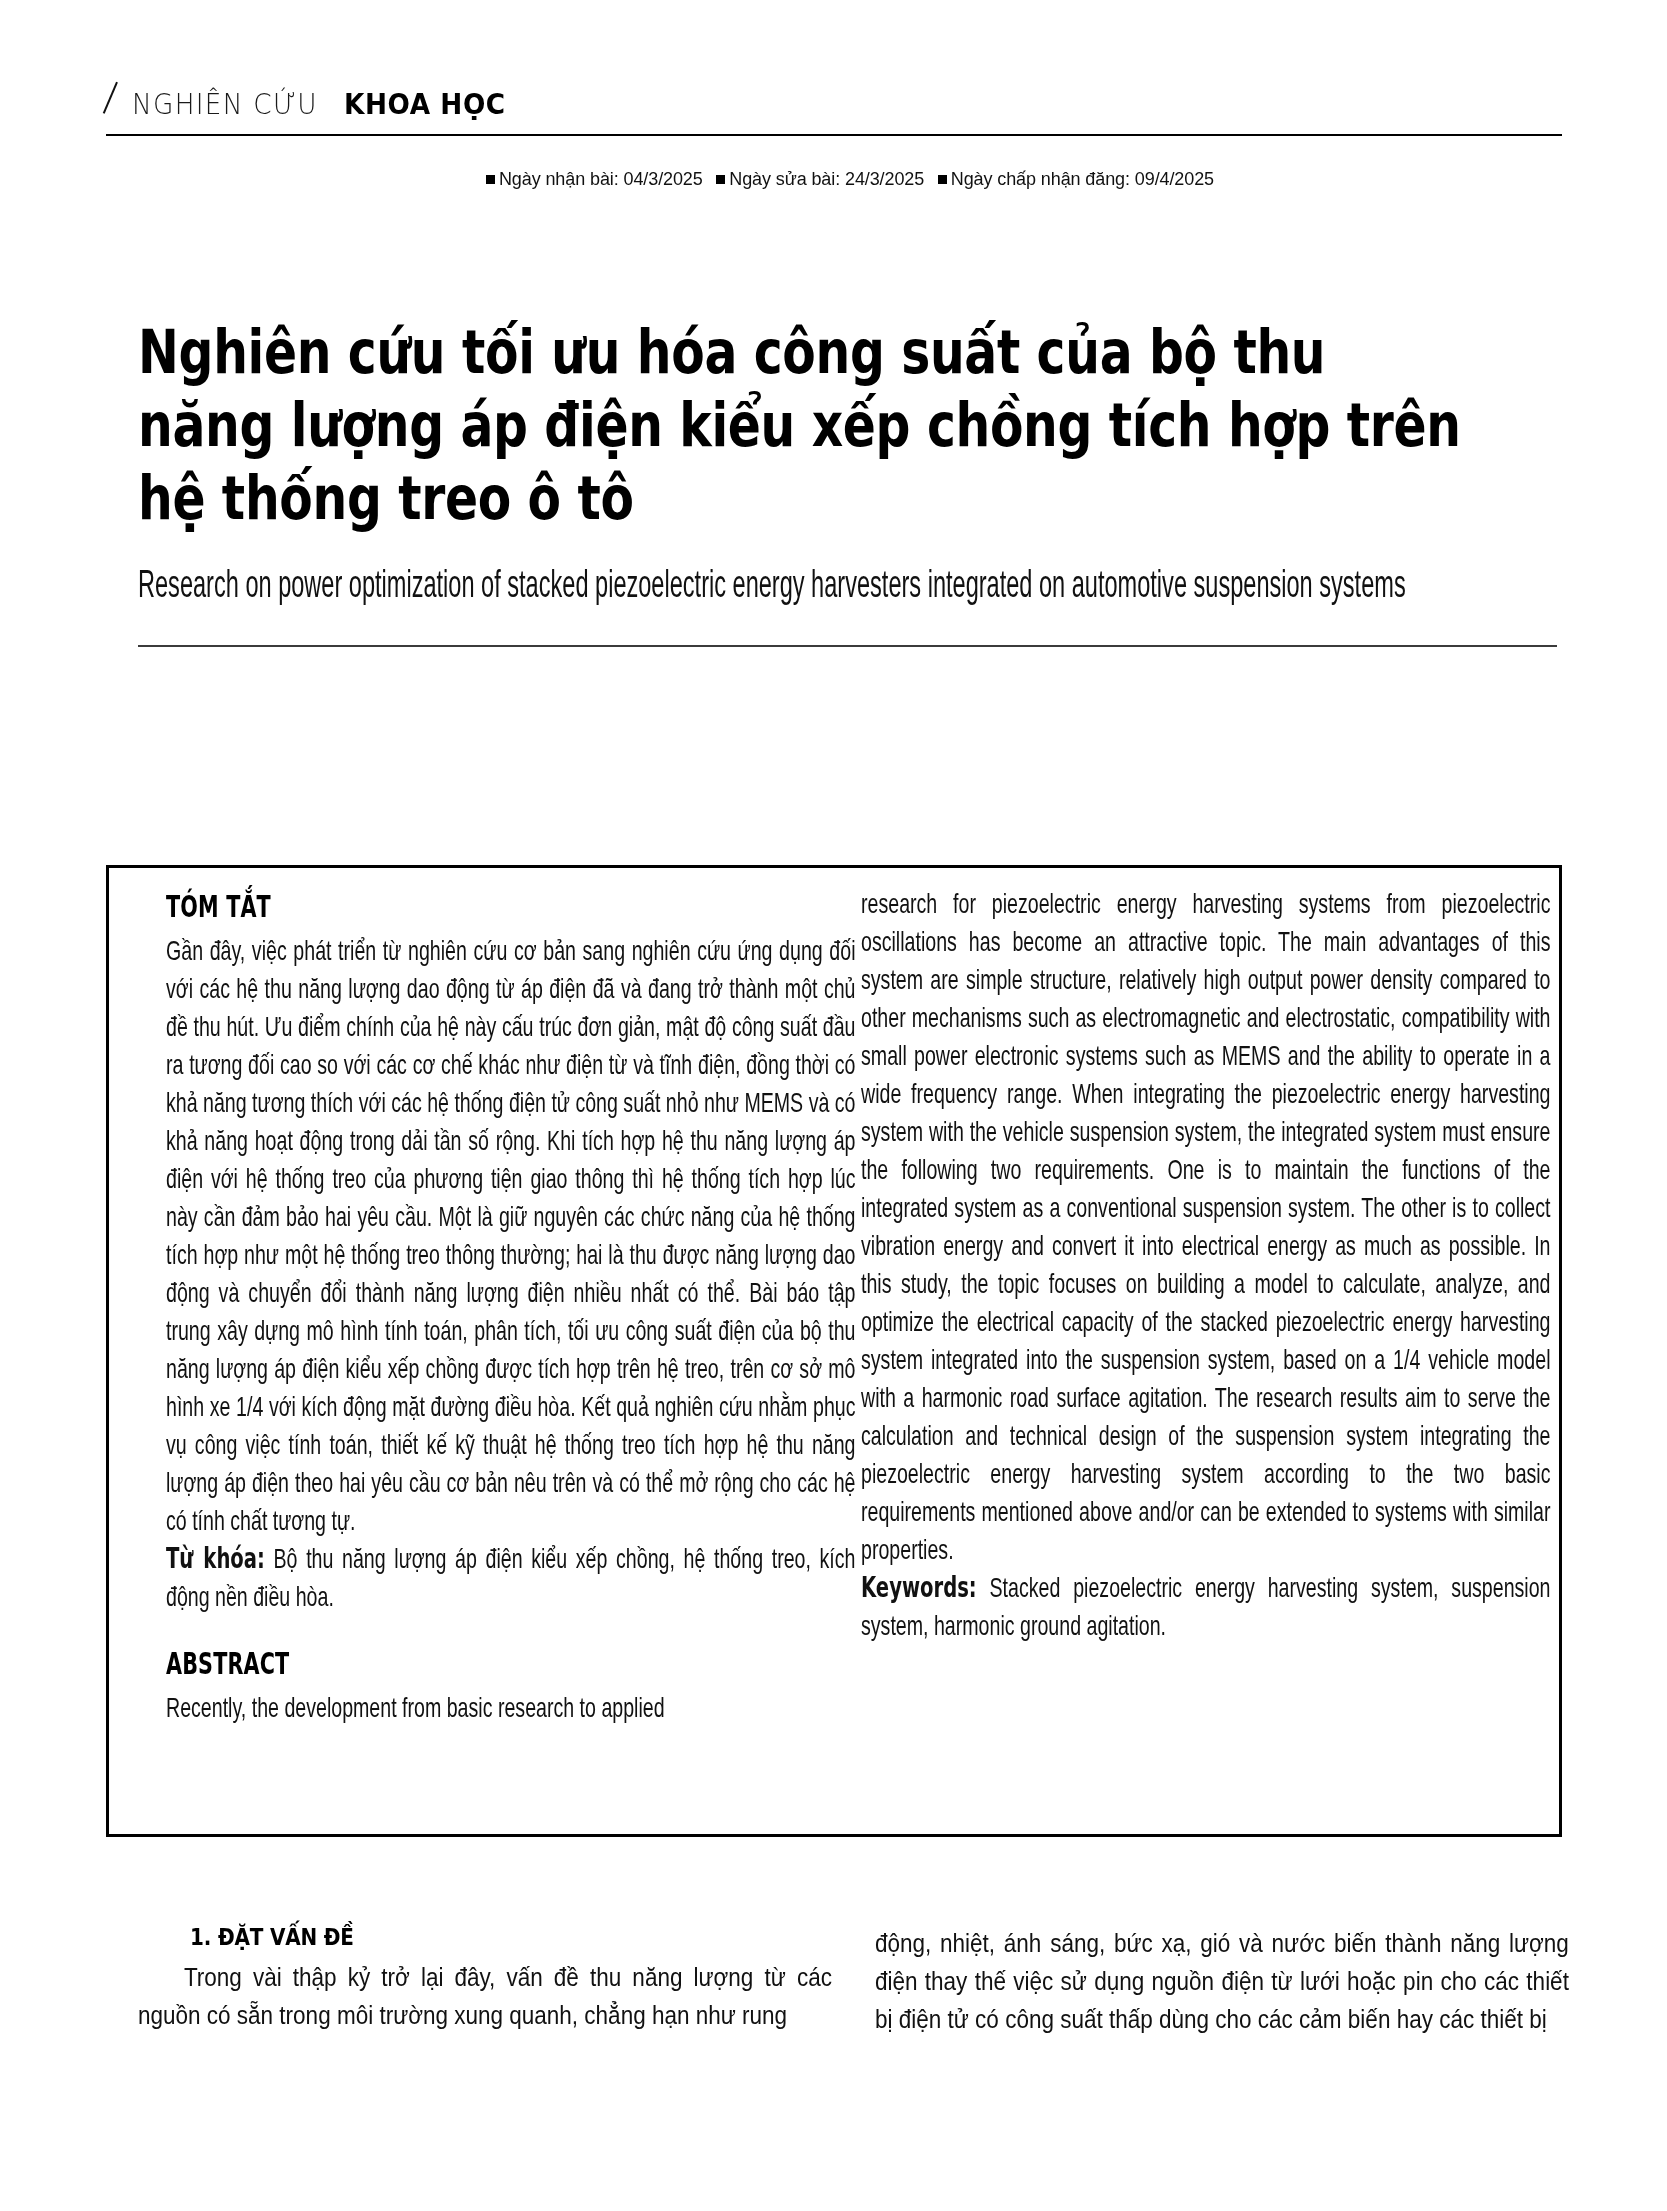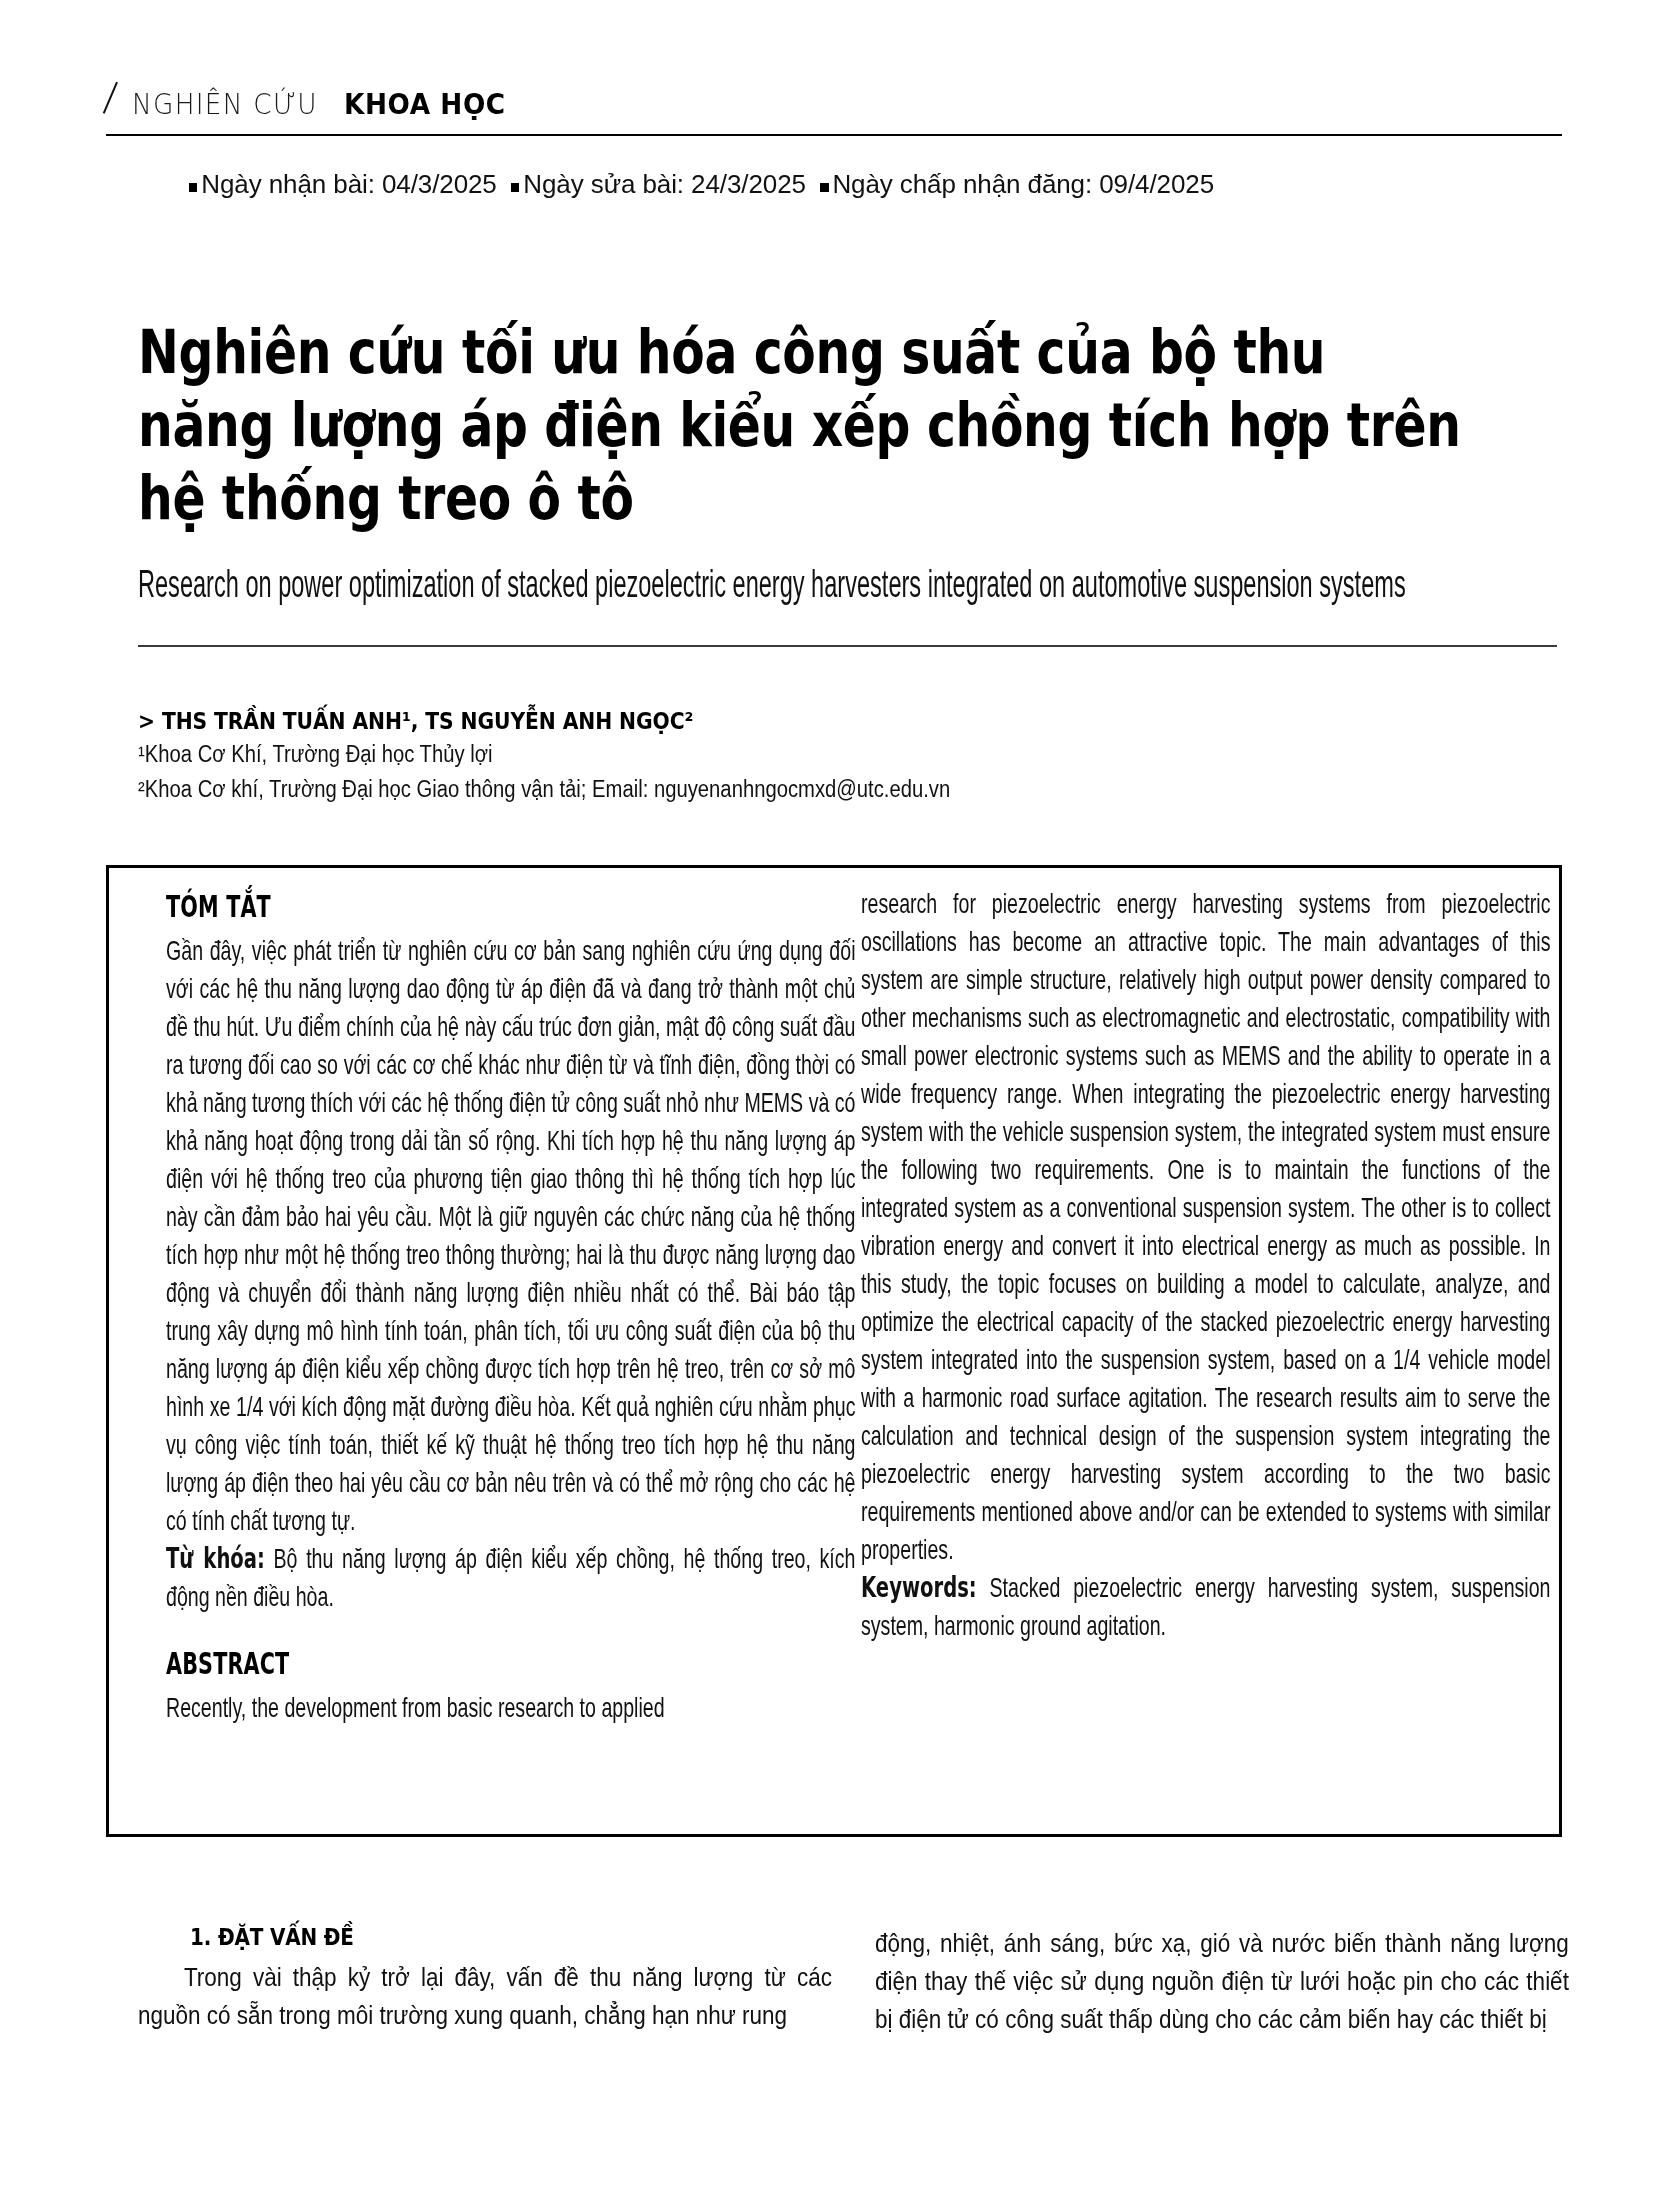--- a/index.html
+++ b/index.html
@@ -82,21 +82,21 @@
     height: 2px;
     background: #000;
   }
 
   
   .dates {
     position: absolute;
     right: 108px;
     top: 169px;
     font-family: "Liberation Sans", sans-serif;
-    font-size: 26px;
+    font-size: 18px;
     letter-spacing: -0.1px;
     white-space: nowrap;
     color: #111;
   }
   .dates .sq {
     display: inline-block;
     width: 8.9px;
     height: 8.9px;
     background: #000;
     margin-right: 3.9px;
@@ -332,25 +332,20 @@
     <span>04/3/2025</span><span class="sq"></span><span>Ngày sửa bài:</span>
     <span>24/3/2025</span><span class="sq"></span><span>Ngày chấp nhận đăng:</span>
     <span>09/4/2025</span>
   </div>
 
   <h1 class="title">Nghiên cứu tối ưu hóa công suất của bộ thu năng lượng áp điện kiểu xếp chồng tích hợp trên hệ thống treo ô tô</h1>
   <h2 class="subtitle">Research on power optimization of stacked piezoelectric energy harvesters integrated on automotive suspension systems</h2>
 
   <div class="rule-title"></div>
 
-  <div class="authors">
-    <div class="author-line">&gt; THS TRẦN TUẤN ANH¹, TS NGUYỄN ANH NGỌC²</div>
-    <div class="affil">¹Khoa Cơ Khí, Trường Đại học Thủy lợi</div>
-    <div class="affil">²Khoa Cơ khí, Trường Đại học Giao thông vận tải; Email: nguyenanhngocmxd@utc.edu.vn</div>
-  </div>
 
   <div class="rule-abs-top"></div>
   <div class="rule-abs-bottom"></div>
   <div class="abs-left-bar"></div>
   <div class="abs-right-bar"></div>
 
   <div class="abs-col abs-col-left">
     <div class="inner">
       <div class="abs-head">TÓM TẮT</div>
       <p class="abs-p">Gần đây, việc phát triển từ nghiên cứu cơ bản sang nghiên cứu ứng dụng đối với các hệ thu năng lượng dao động từ áp điện đã và đang trở thành một chủ đề thu hút. Ưu điểm chính của hệ này cấu trúc đơn giản, mật độ công suất đầu ra tương đối cao so với các cơ chế khác như điện từ và tĩnh điện, đồng thời có khả năng tương thích với các hệ thống điện tử công suất nhỏ như MEMS và có khả năng hoạt động trong dải tần số rộng. Khi tích hợp hệ thu năng lượng áp điện với hệ thống treo của phương tiện giao thông thì hệ thống tích hợp lúc này cần đảm bảo hai yêu cầu. Một là giữ nguyên các chức năng của hệ thống tích hợp như một hệ thống treo thông thường; hai là thu được năng lượng dao động và chuyển đổi thành năng lượng điện nhiều nhất có thể. Bài báo tập trung xây dựng mô hình tính toán, phân tích, tối ưu công suất điện của bộ thu năng lượng áp điện kiểu xếp chồng được tích hợp trên hệ treo, trên cơ sở mô hình xe 1/4 với kích động mặt đường điều hòa. Kết quả nghiên cứu nhằm phục vụ công việc tính toán, thiết kế kỹ thuật hệ thống treo tích hợp hệ thu năng lượng áp điện theo hai yêu cầu cơ bản nêu trên và có thể mở rộng cho các hệ có tính chất tương tự.</p>

